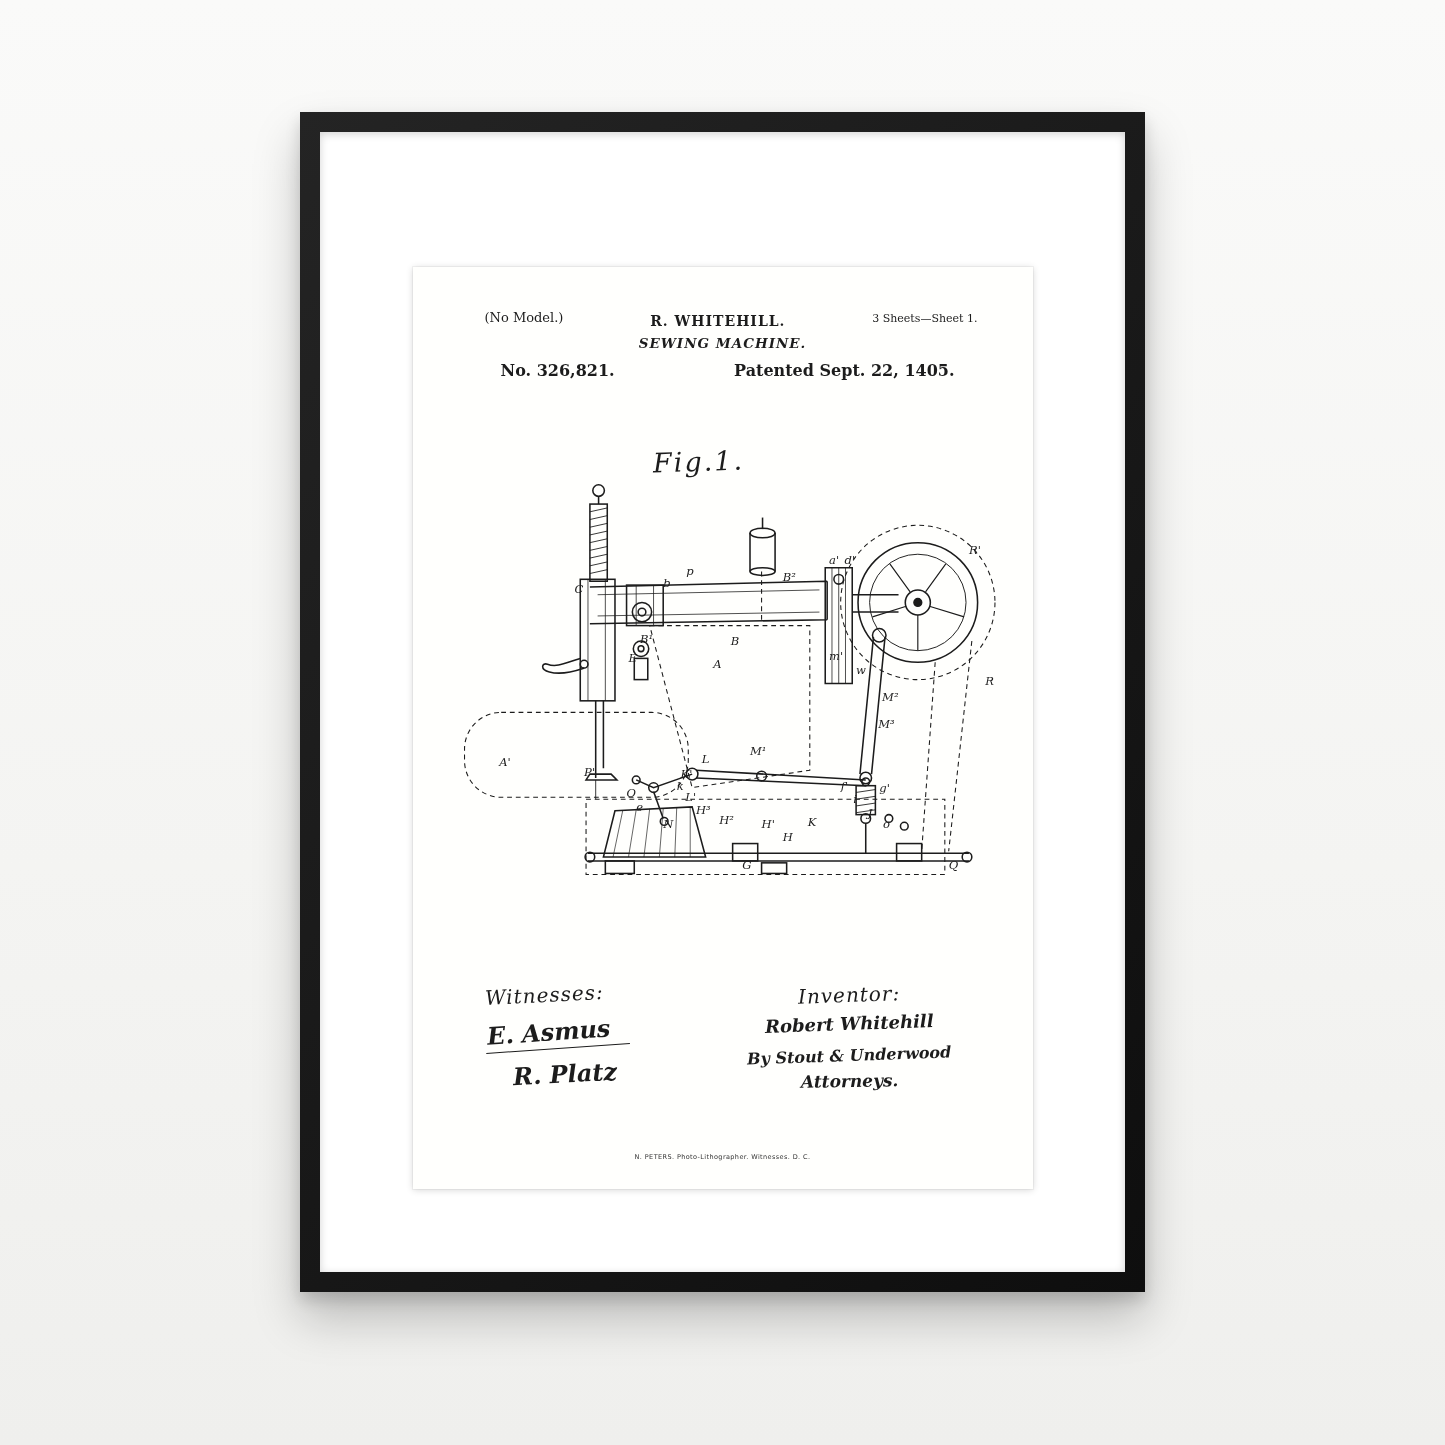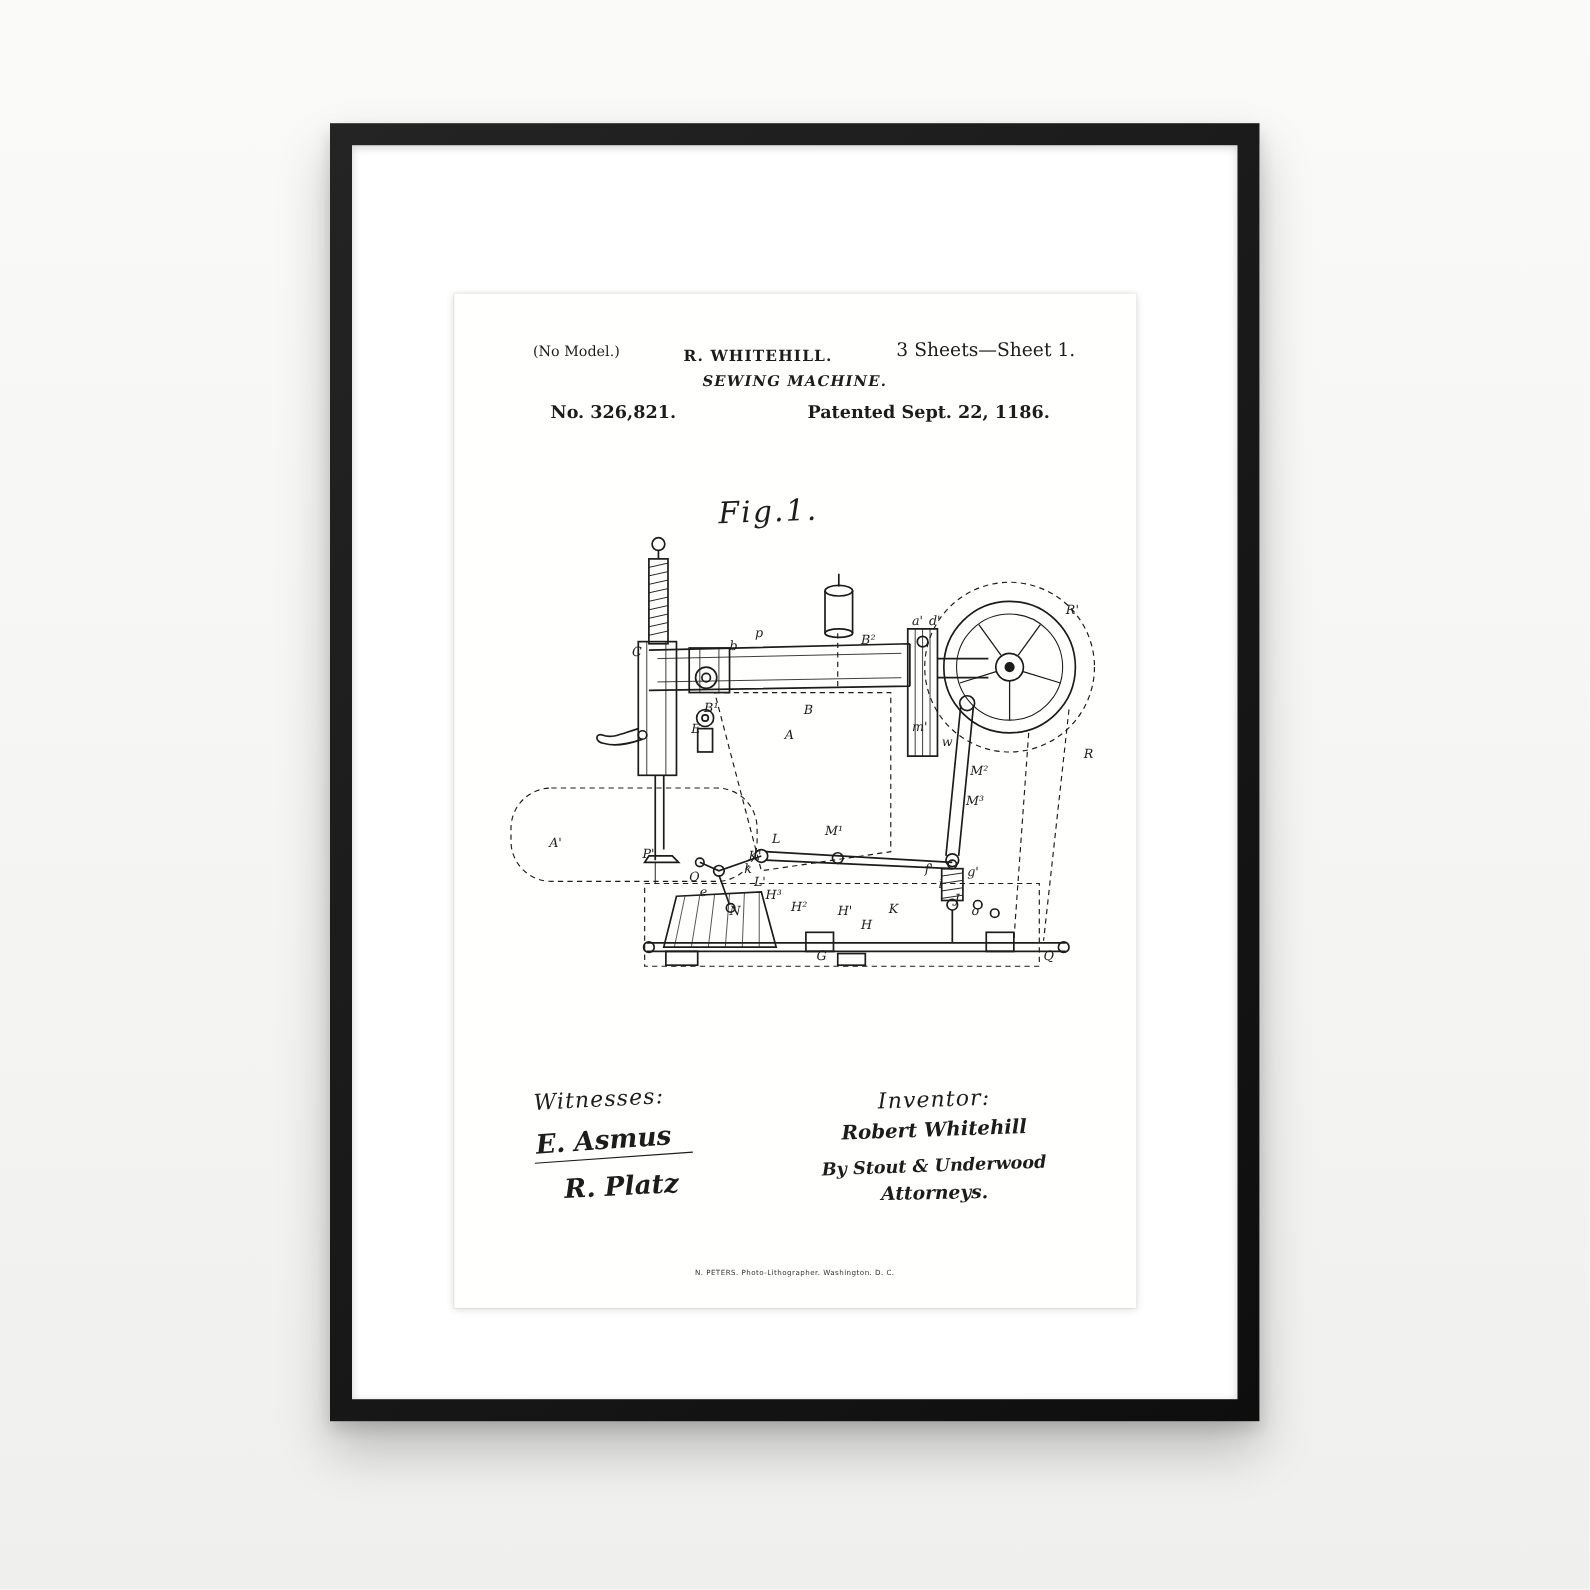--- a/index.html
+++ b/index.html
@@ -35,21 +35,21 @@
   .hdr-row1{
     display:flex;align-items:baseline;
     padding:0 55px 0 72px;
     gap:44px;
   }
   .no-model{font-size:13px;}
   .inventor-name{
     flex:1;text-align:center;font-weight:bold;font-size:14px;letter-spacing:1px;
     transform:translateY(4px);
   }
-  .sheet-info{font-size:17px;}
+  .sheet-info{font-size:11px;}
   .invention-title{
     text-align:center;font-weight:bold;font-size:13.5px;letter-spacing:1px;margin-top:10px;font-style:italic;
   }
   .hdr-row2{
     display:flex;justify-content:space-between;align-items:flex-end;
     padding:0 78px 0 88px;margin-top:10px;
   }
   .patent-number,.patent-date{font-weight:bold;font-size:16px;}
   .figure-area{margin-top:66px;text-align:center;}
   .figure-label{
@@ -91,21 +91,21 @@
       <div class="hdr-row1">
         <span class="no-model">(No Model.)</span>
         <span class="inventor-name">R. WHITEHILL.</span>
         <span class="sheet-info">3 Sheets—Sheet 1.</span>
       </div>
 
       <div class="invention-title">SEWING MACHINE.</div>
 
       <div class="hdr-row2">
         <span class="patent-number">No. 326,821.</span>
-        <span class="patent-date">Patented Sept. 22, 1186.</span>
+        <span class="patent-date">Patented Sept. 22, 1405.</span>
       </div>
 
       <div class="figure-area">
         <span class="figure-label">Fig.1.</span>
       </div>
 
       <div class="drawing-wrap">
         <svg id="machine-svg" viewBox="0 0 580 450" width="560" height="434">
 
           <g stroke="#1c1c1c" fill="none" stroke-width="1.1" stroke-dasharray="5 4">
@@ -273,17 +273,17 @@
           <div class="script inventor-label rot">Inventor:</div>
           <div class="script inventor-sig rot">Robert Whitehill</div>
           <div class="script attorney-row rot">
             <span>By</span>
             <span>Stout &amp; Underwood</span>
           </div>
           <div class="script attorneys-label rot">Attorneys.</div>
         </div>
       </div>
 
-      <div class="litho">N. PETERS. Photo-Lithographer. Washington. D. C.</div>
+      <div class="litho">N. PETERS. Photo-Lithographer. Witnesses. D. C.</div>
 
     </div>
   </div>
 </div>
 
 </body></html>

